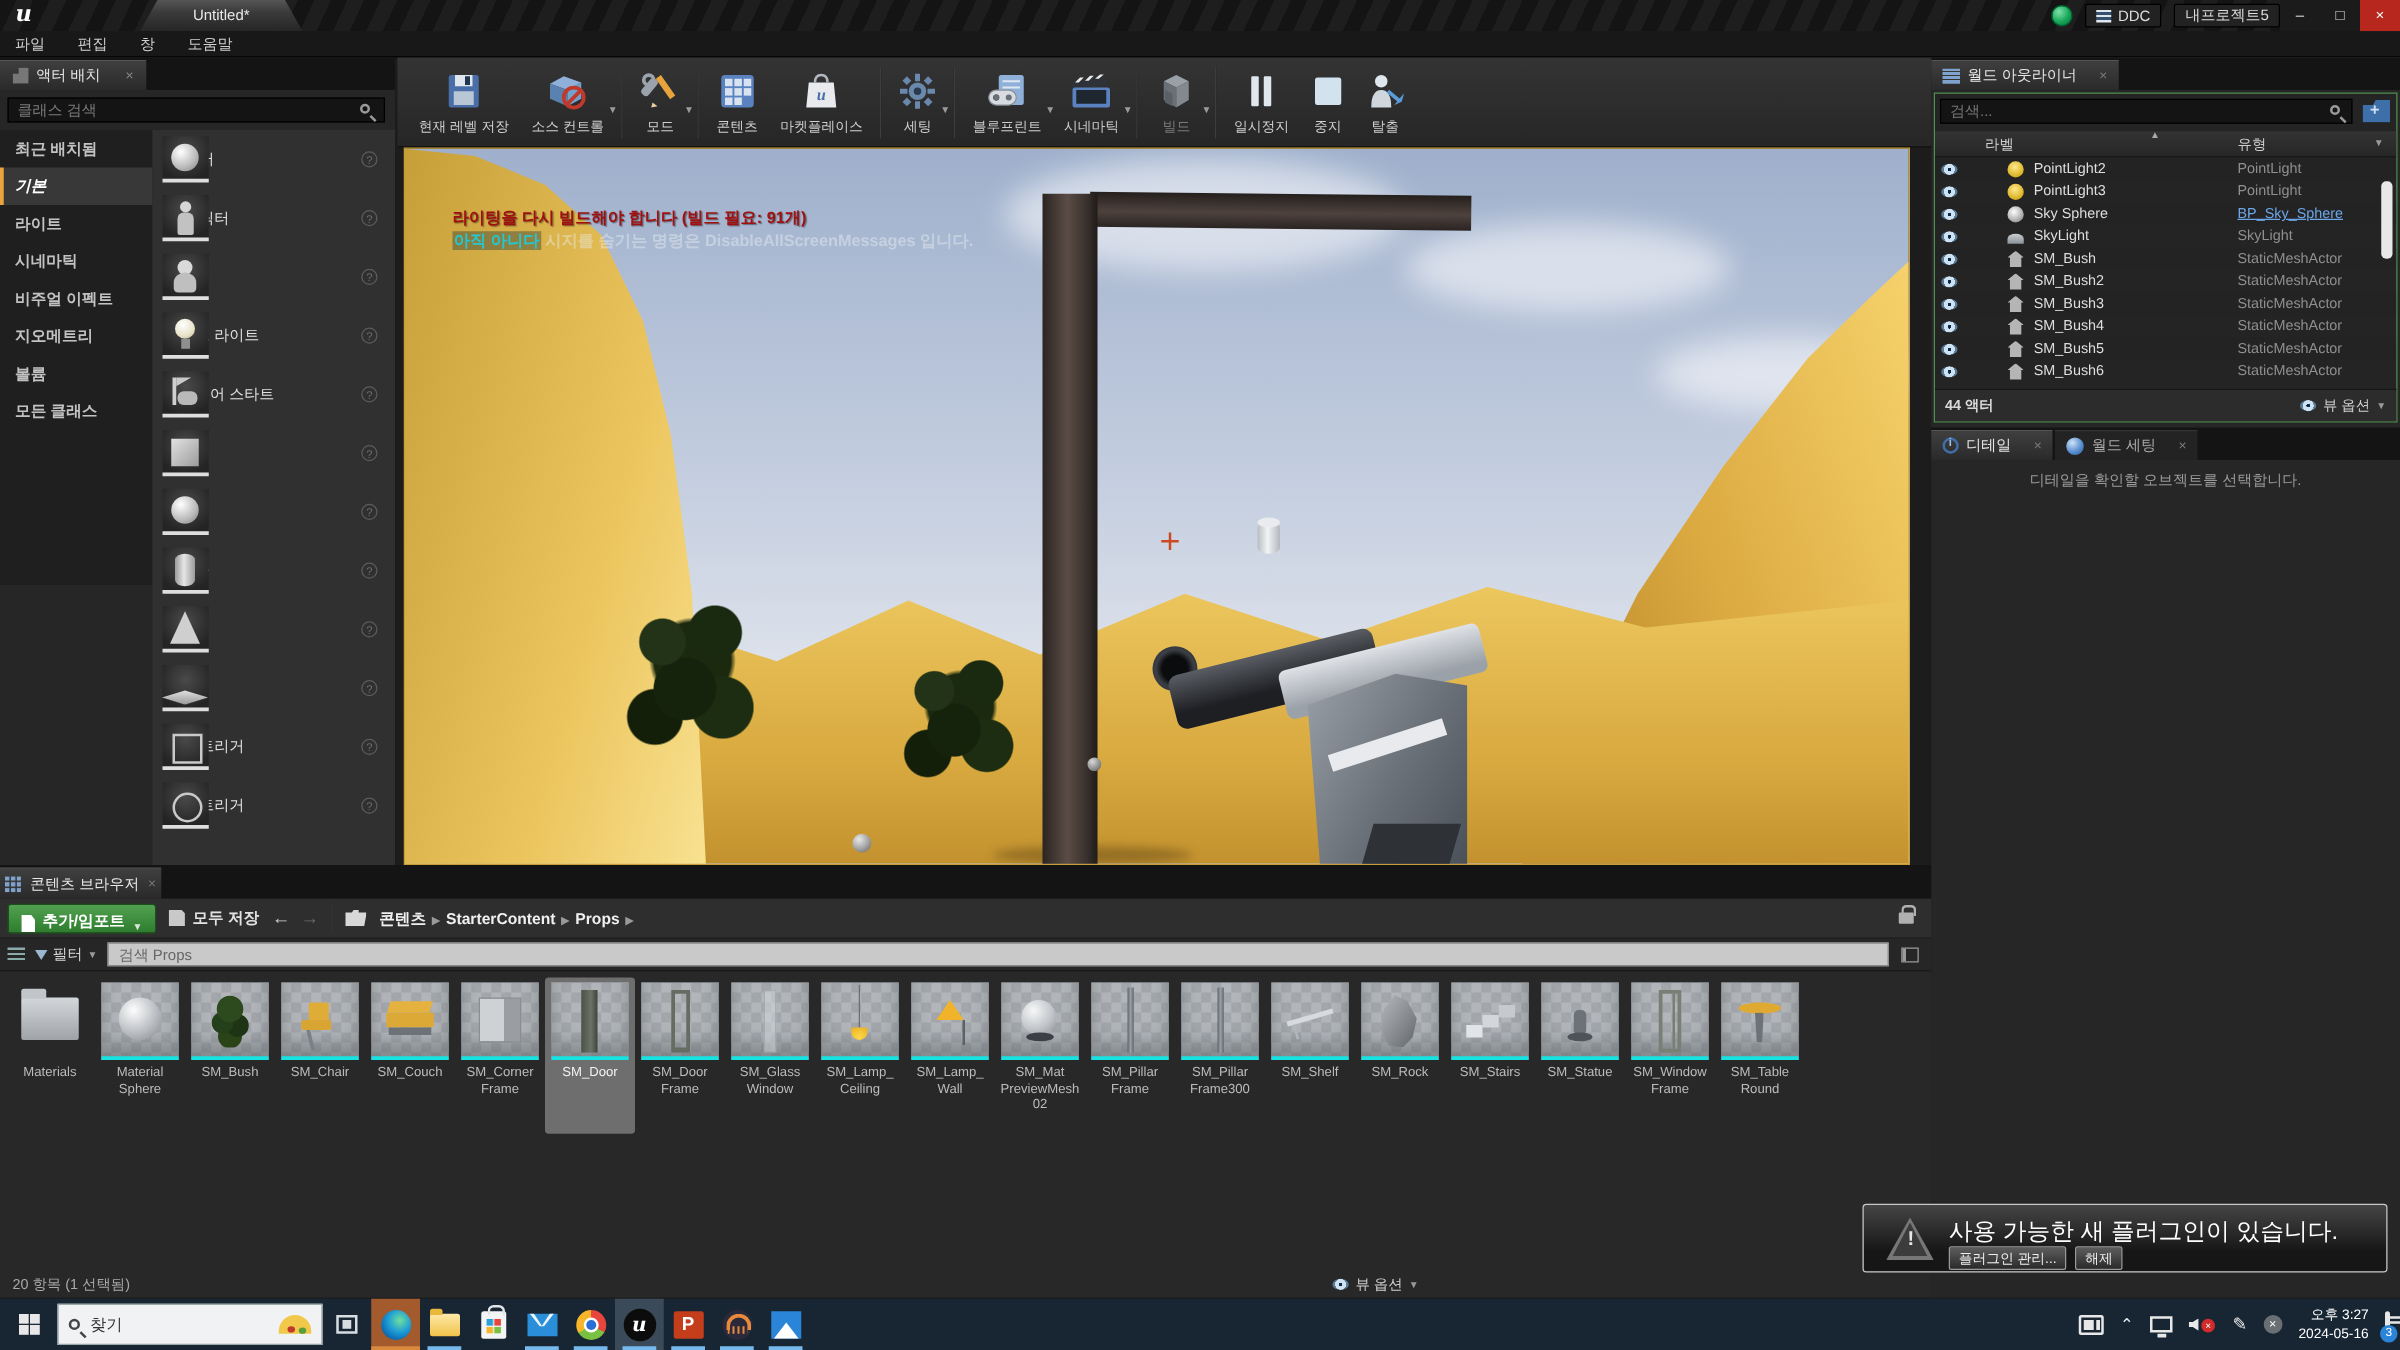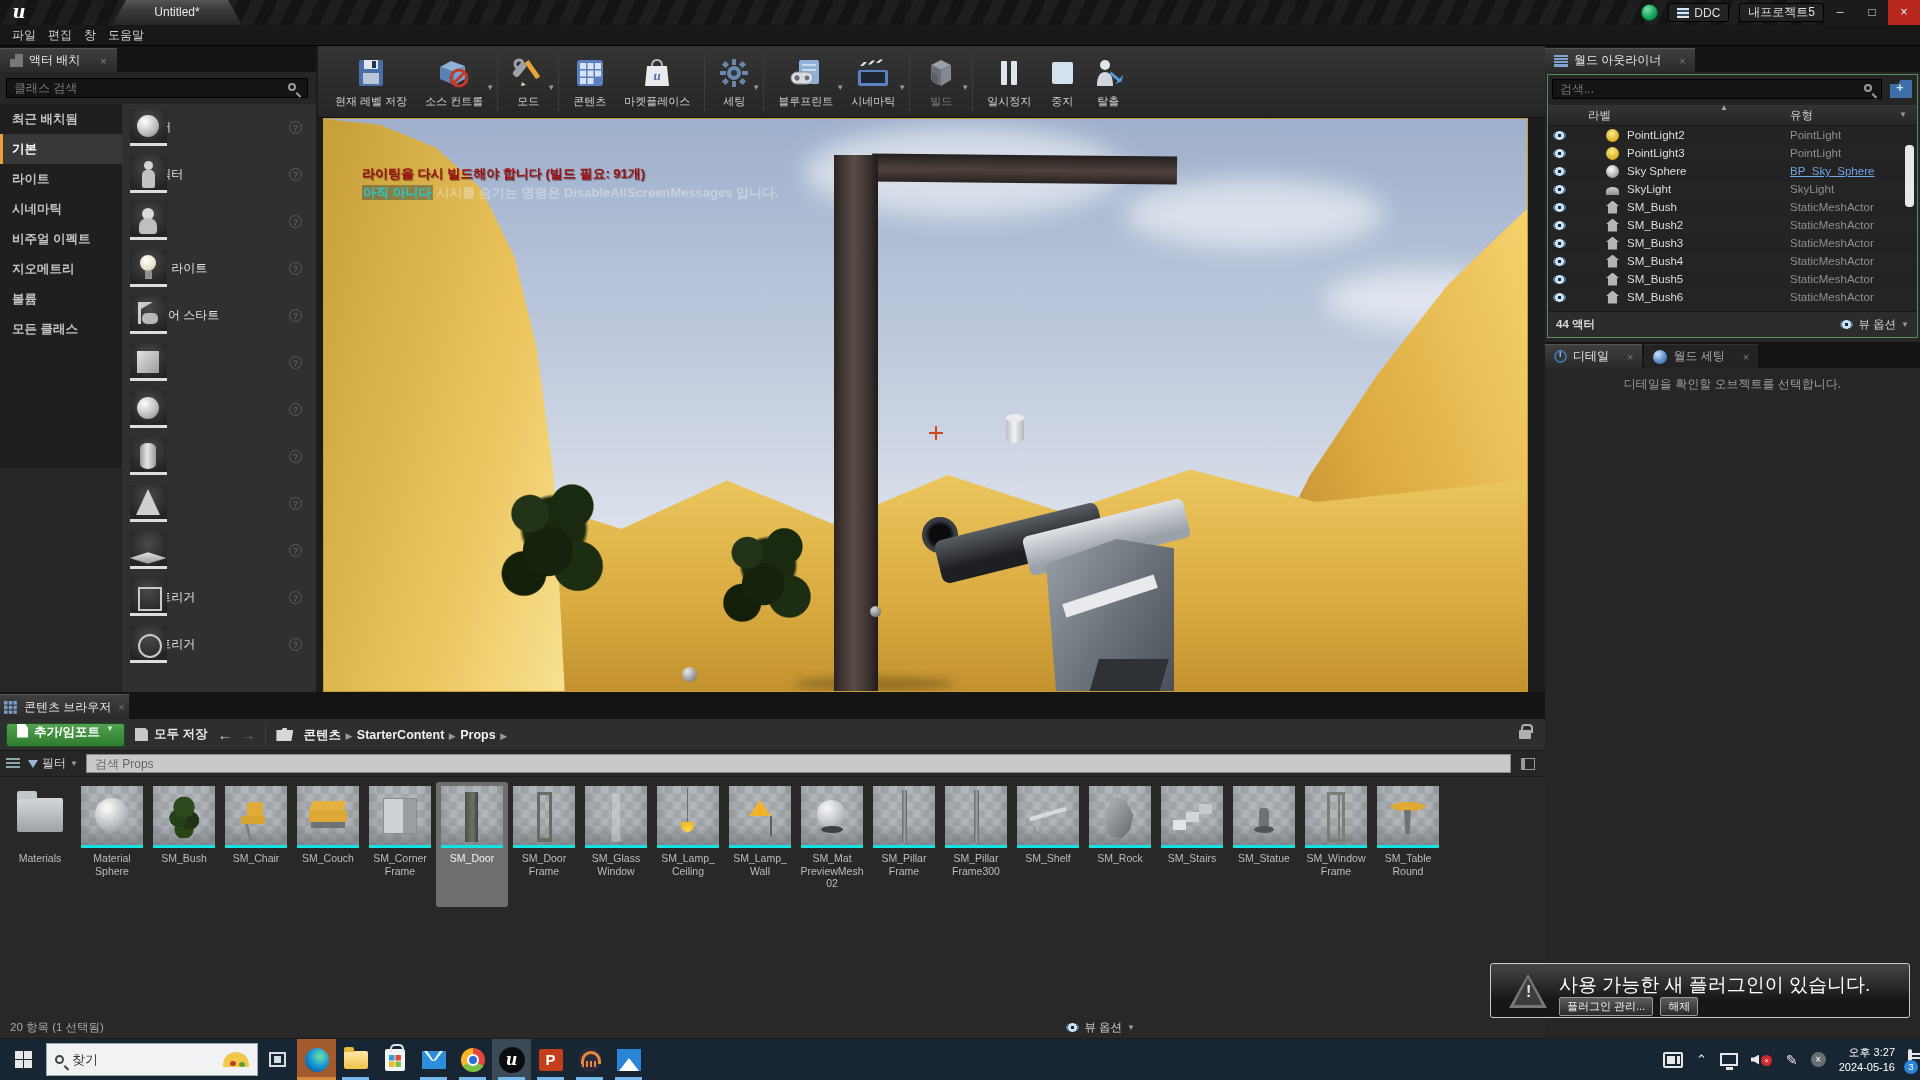--- a/index.html
+++ b/index.html
@@ -21,40 +21,40 @@
     background:radial-gradient(circle at 35% 30%,#7fe0a8,#18a85a 55%,#0c6e38); border:1px solid #063; }
   .tb-btn { display:flex; align-items:center; gap:5px; color:#ddd; font-size:12px; padding:2px 8px;
     background:#222; border:1px solid #000; border-radius:2px; height:19px; }
   .ddc-ic { width:12px; height:10px; background:linear-gradient(#dfe6ee 0 2px,#34506e 2px 4px,#dfe6ee 4px 6px,#34506e 6px 8px,#dfe6ee 8px 10px); }
   #win-btns { position:absolute; right:0; top:0; height:25px; display:flex; }
   .wbtn { width:32px; height:25px; color:#ddd; font-size:12px; text-align:center; line-height:24px; background:#1b1b1b; }
   .wbtn.close { background:#b8271d; color:#fff; }
 
   
   #menubar { position:absolute; left:0; top:25px; width:1920px; height:21px; background:#181818;
-    border-bottom:1px solid #000; display:flex; align-items:center; gap:12px; padding-left:12px; }
+    border-bottom:1px solid #000; display:flex; align-items:center; gap:26px; padding-left:12px; }
   .menu-item { color:#cfcfcf; font-size:12px; }
 
   
   #palette { position:absolute; left:0; top:46px; width:316px; height:646px; background:#262626; }
   .ptab-row { height:26px; background:#141414; display:flex; align-items:flex-end; }
   .ptab { height:24px; background:linear-gradient(#3f3f3f,#2a2a2a); display:flex; align-items:center; gap:6px;
     padding:0 10px; color:#e6e6e6; font-size:12px; border-top:1px solid #555; }
   .ptab .close-x { color:#888; font-size:11px; margin-left:14px; }
   .pa-icon { width:13px; height:13px; background:#777; clip-path:polygon(0 38%,38% 38%,38% 0,100% 0,100% 100%,0 100%); }
   .psearch { position:absolute; left:6px; top:32px; width:302px; height:20px; background:#141414;
     border:1px solid #000; color:#bbb; font-size:12px; padding:0 24px 0 7px; }
   .psearch::placeholder { color:#7b7b7b; }
   .mag { position:absolute; width:8px; height:8px; border:2px solid #9a9a9a; border-radius:50%; }
   .mag::after { content:""; position:absolute; left:7px; top:7px; width:6px; height:2px; background:#9a9a9a; transform:rotate(45deg); transform-origin:0 0; }
   #pal-mag { left:288px; top:37px; }
   #pal-body { position:absolute; left:0; top:58px; width:316px; height:588px; display:flex; }
   #pal-cats { width:122px; background:#1f1f1f; height:364px; }
   .pcat { height:30px; line-height:30px; padding-left:12px; color:#c2c2c2; font-size:12.5px; font-weight:bold; }
-  .pcat.sel { background:#383838; color:#fff; border-left:3px solid #e8a33d; padding-left:9px; }
+  .pcat.sel { background:#383838; color:#fff; border-left:3px solid #e8a33d; padding-left:9px;font-style:italic; }
   #pal-items { flex:1; background:#303030; overflow:hidden; }
   .pitem { height:47px; display:flex; align-items:center; position:relative; }
   .pthumb { position:relative; width:37px; height:37px; margin-left:8px; flex:0 0 37px;
     background:radial-gradient(circle at 50% 35%,#4a4a4a,#242424 80%); border-bottom:3px solid #dedede; }
   .pitem-label { color:#e2e2e2; font-size:12px; margin-left:10px; }
   .phelp { position:absolute; right:14px; width:13px; height:13px; border:1px solid #5c5c5c; border-radius:50%;
     color:#6e6e6e; font-size:9px; text-align:center; line-height:12px; }
   .sh { position:absolute; }
   .p-sphere::before { content:""; position:absolute; left:7px; top:6px; width:22px; height:22px; border-radius:50%;
     background:radial-gradient(circle at 35% 30%,#fff,#b9b9b9 60%,#7d7d7d); }
@@ -198,21 +198,21 @@
 
   
   #cbrowser { position:absolute; left:0; top:692px; width:1545px; height:346px; background:#282828; }
   .cb-tabrow { height:27px; background:#141414; display:flex; align-items:flex-end; }
   .cb-tab { height:25px; background:linear-gradient(#3f3f3f,#2a2a2a); display:flex; align-items:center; gap:7px;
     padding:0 4px; color:#e8e8e8; font-size:12px; border-top:1px solid #555; }
   .grid-ic { width:13px; height:13px;
     background:conic-gradient(#7fa3cc 0 100%); 
     -webkit-mask:linear-gradient(#000 0 0) 0 0/3.5px 3.5px space; mask:linear-gradient(#000 0 0) 0 0/3.5px 3.5px space; }
   .cb-toolbar { height:32px; display:flex; align-items:center; gap:10px; padding-left:6px; background:#2e2e2e; border-bottom:1px solid #1a1a1a; }
-  .add-btn { display:flex; align-items:flex-start; gap:6px; height:24px; padding:0 10px;
+  .add-btn { display:flex; align-items:flex-end; gap:6px; height:24px; padding:0 10px;
     background:linear-gradient(#51a151,#2e7d2e); border:1px solid #1c4f1c; border-radius:3px;
     color:#fff; font-size:12.5px; font-weight:bold; }
   .page-ic { width:11px; height:14px; background:#fff; clip-path:polygon(0 0,70% 0,100% 30%,100% 100%,0 100%); }
   .darr { font-size:8px; color:#d8e8d8; }
   .saveall { display:flex; align-items:center; gap:6px; color:#e2e2e2; font-size:12.5px; font-weight:bold; }
   .floppy-s { width:13px; height:13px; background:#c9c9c9; clip-path:polygon(0 0,80% 0,100% 20%,100% 100%,0 100%); position:relative; }
   .nav-arrows { display:flex; gap:8px; font-size:15px; }
   .nav-back { color:#d0d0d0; } .nav-fwd { color:#6a6a6a; }
   .cb-sep { width:1px; height:24px; background:#161616; border-right:1px solid #3d3d3d; }
   .folder-open-ic { width:17px; height:13px; background:#d8d8d8; clip-path:polygon(0 15%,30% 15%,38% 0,62% 0,62% 15%,100% 15%,88% 100%,0 100%); }

